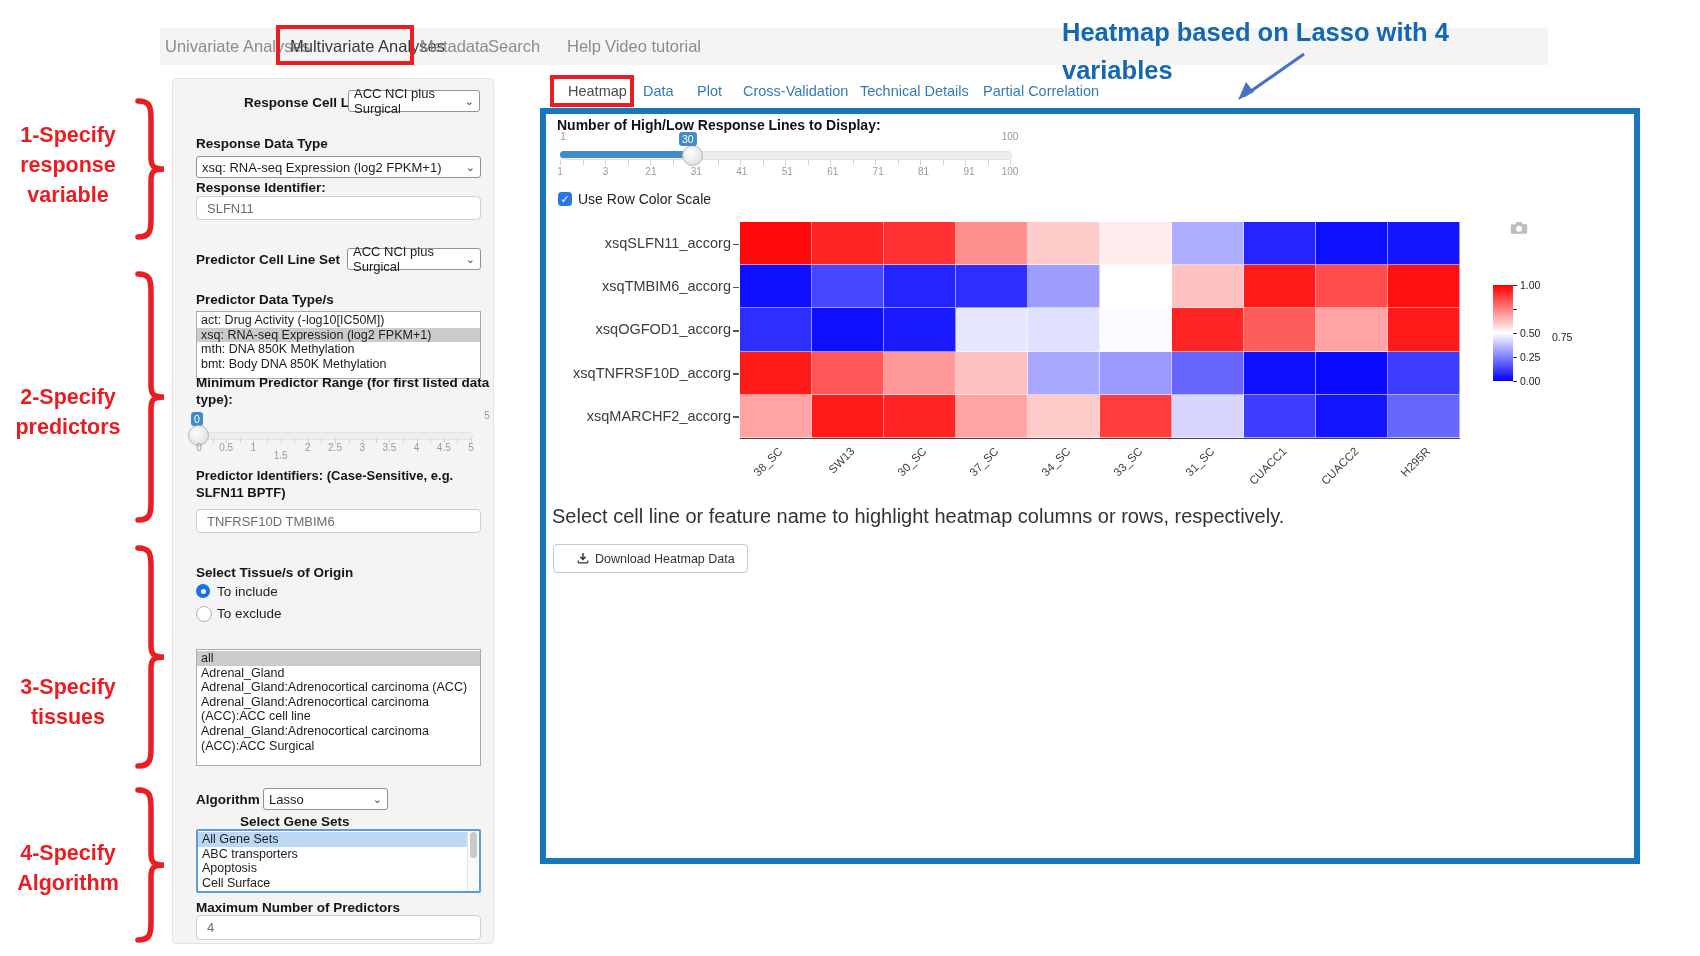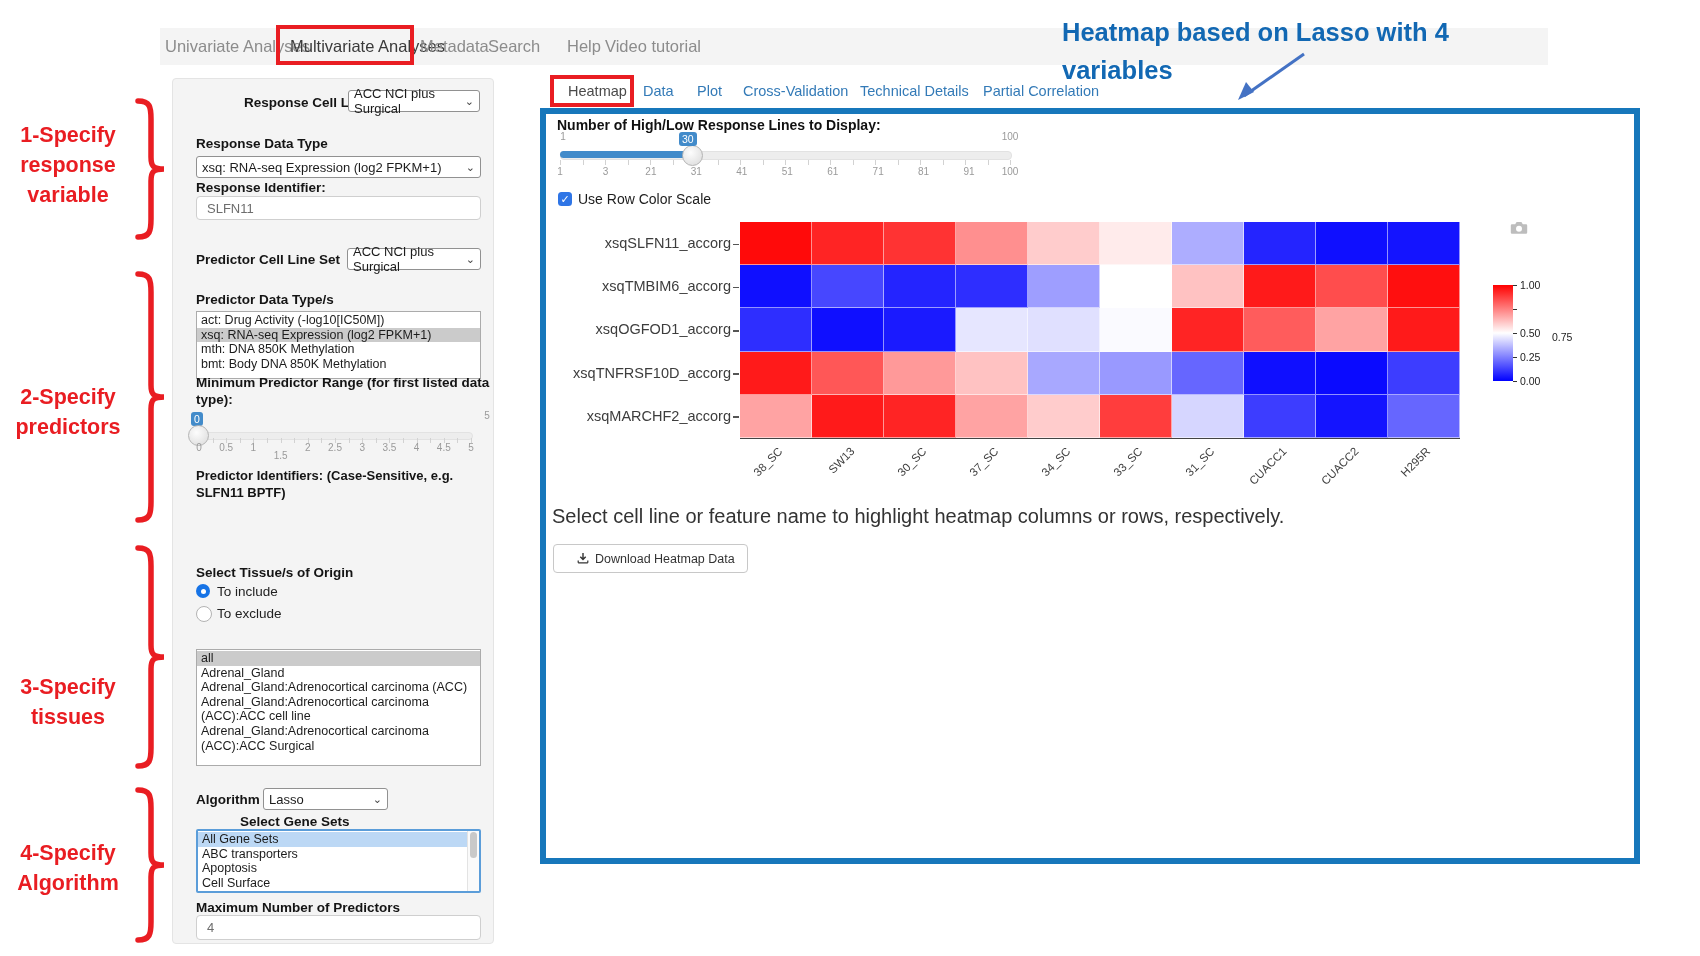--- a/index.html
+++ b/index.html
@@ -180,20 +180,23 @@
       <span class="tickl" style="left: 134.8px; top: 363px;">2</span>
       <span class="tickl" style="left: 162px; top: 363px;">2.5</span>
       <span class="tickl" style="left: 189.2px; top: 363px;">3</span>
       <span class="tickl" style="left: 216.4px; top: 363px;">3.5</span>
       <span class="tickl" style="left: 243.6px; top: 363px;">4</span>
       <span class="tickl" style="left: 270.8px; top: 363px;">4.5</span>
       <span class="tickl" style="left: 298px; top: 363px;">5</span>
     </div>
 
   <span class="lbl" style="left:23px;top:388px;width:295px;font-size:13px;">Predictor Identifiers: (Case-Sensitive, e.g. SLFN11 BPTF)</span>
+  <div class="inp" style="left:23px;top:430px;width:285px;height:24px;">
+    <span>TNFRSF10D TMBIM6</span>
+  </div>
 
   <span class="lbl" style="left:23px;top:485px;">Select Tissue/s of Origin</span>
   <div class="radio on" style="left:23px;top:505px;"></div>
   <span class="rlab" style="left:44px;top:505px;">To include</span>
   <div class="radio off" style="left:23px;top:527px;"></div>
   <span class="rlab" style="left:44px;top:527px;">To exclude</span>
 
   <div class="listbox" id="tissue-list" style="left:23px;top:570px;width:285px;height:117px;">
       <div class="li wrap" style="background: rgb(203, 203, 203);">all</div>
       <div class="li wrap">Adrenal_Gland</div>

